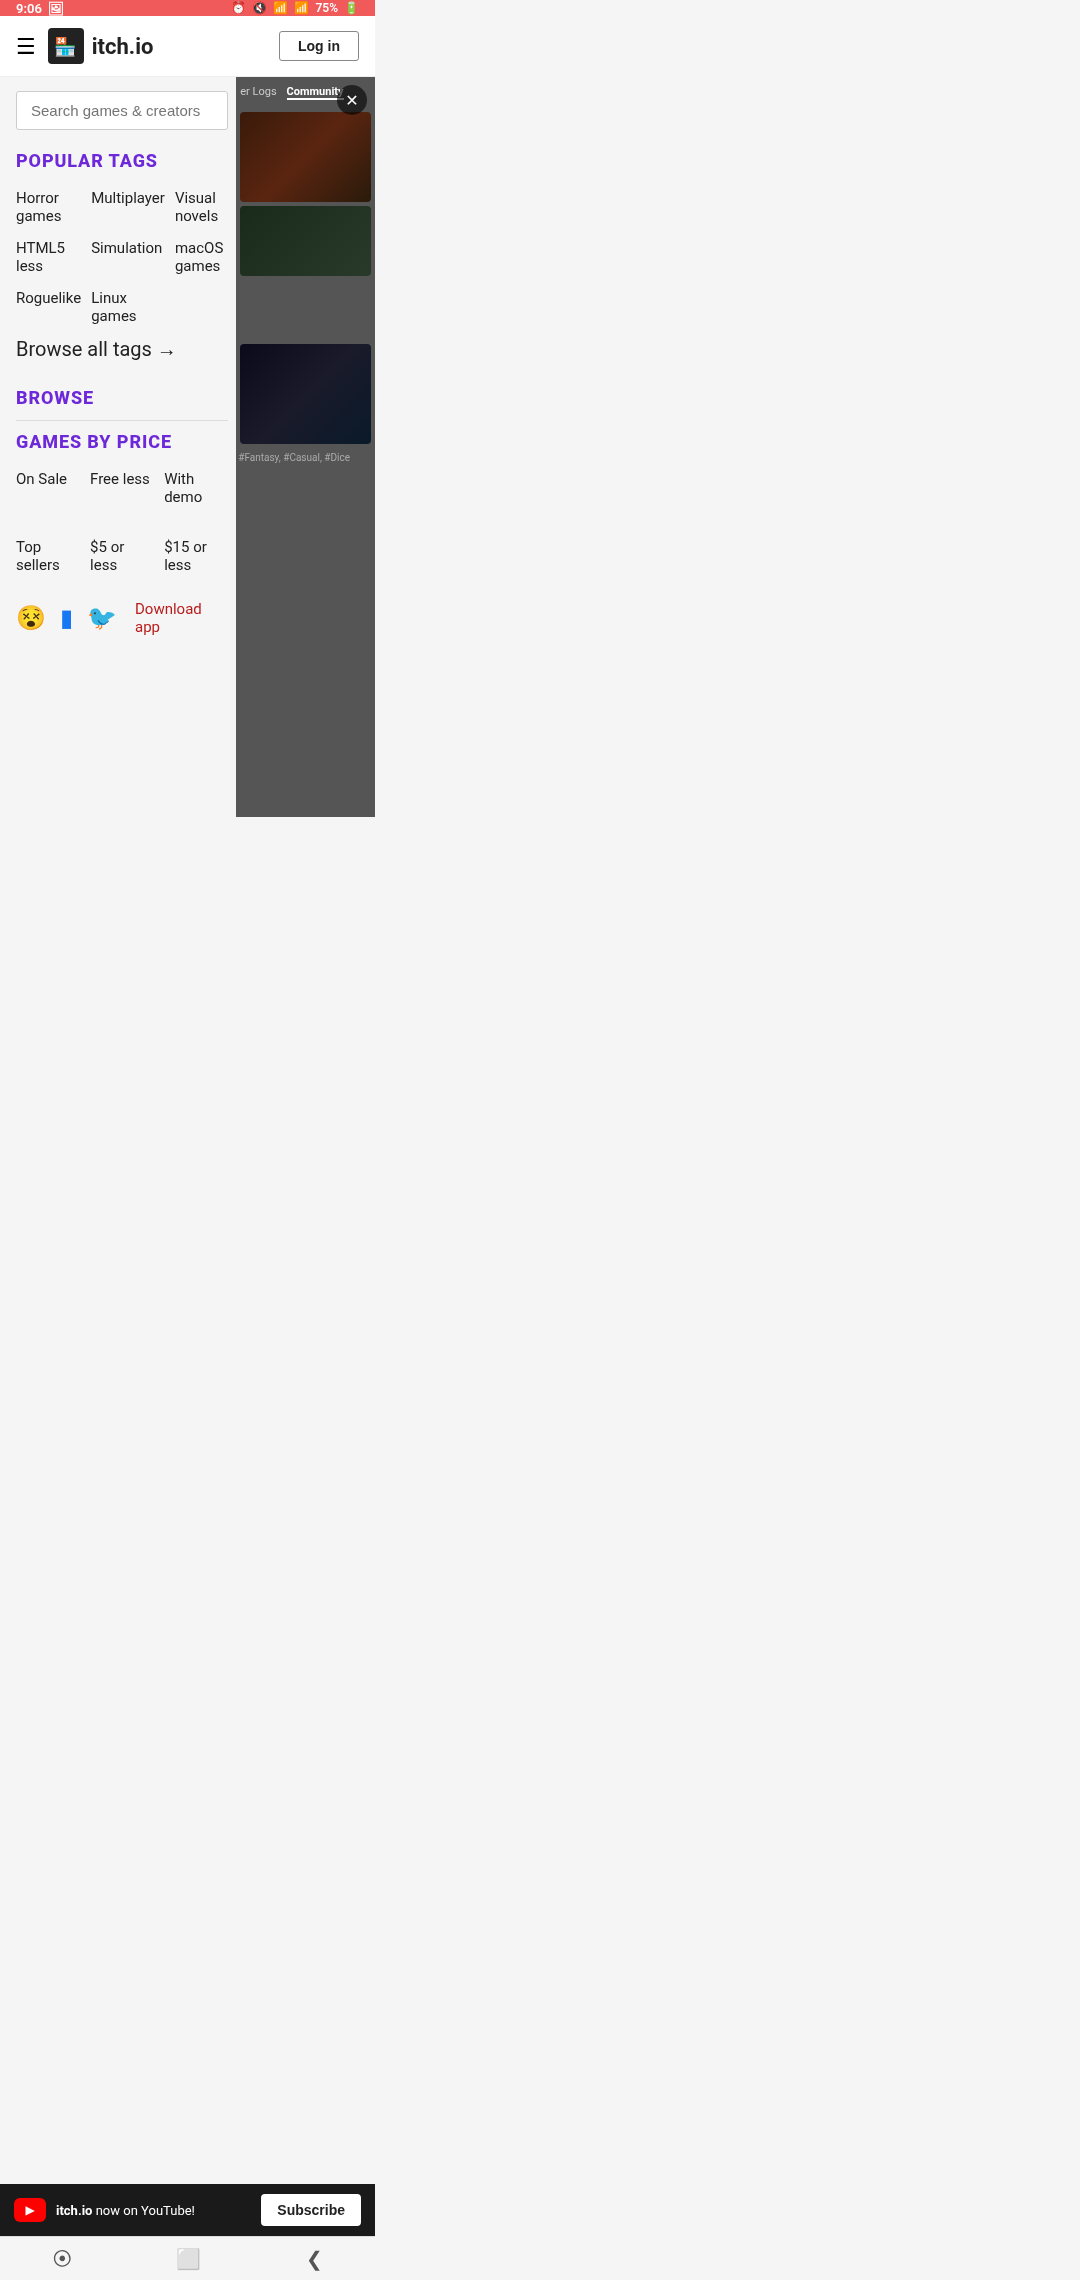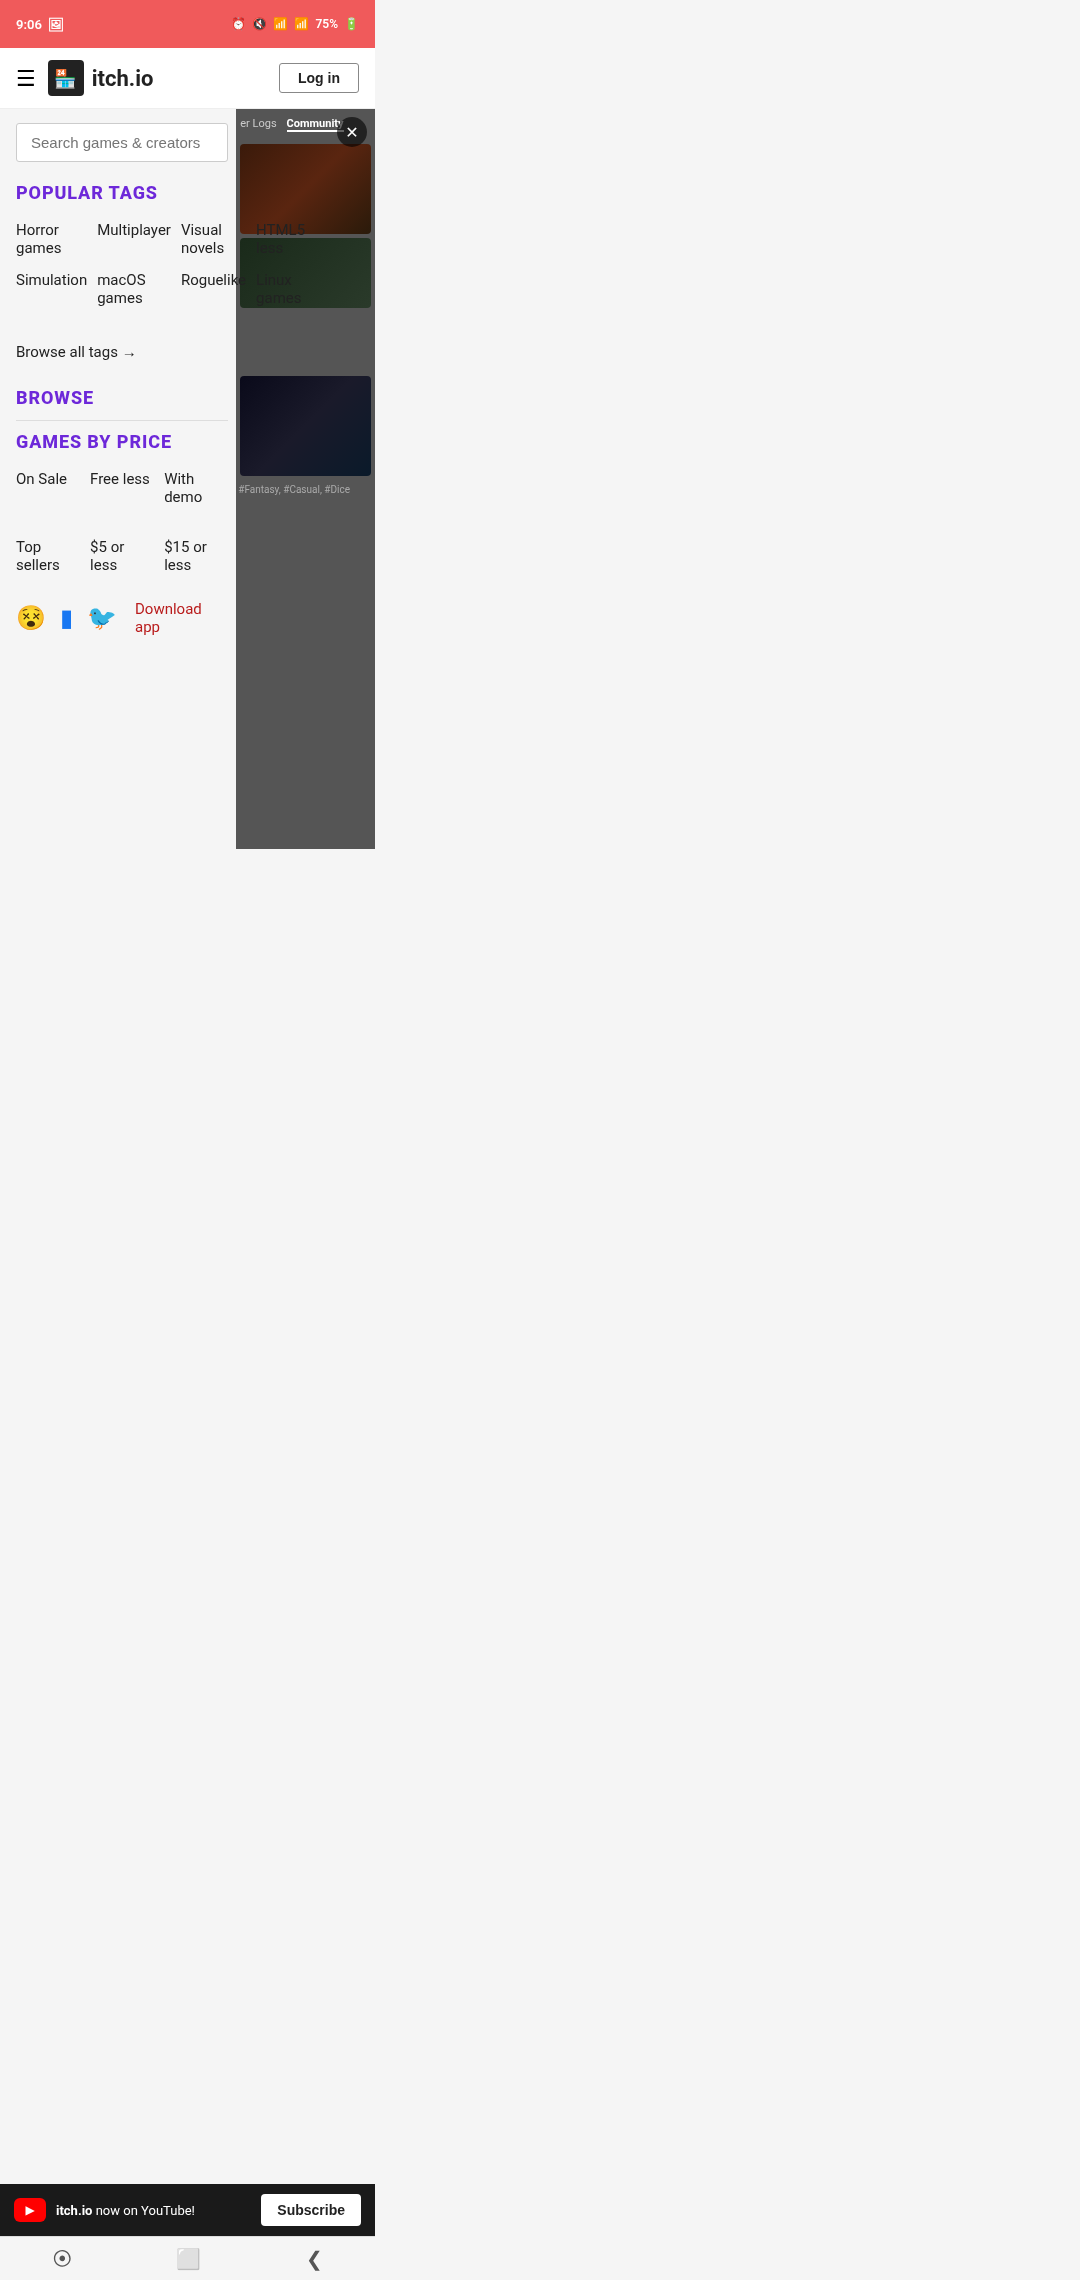--- a/index.html
+++ b/index.html
@@ -15,21 +15,21 @@
     }
 
     
     .status-bar {
       background: #f05a5b;
       color: white;
       display: flex;
       justify-content: space-between;
       align-items: center;
       padding: 8px 16px;
-      height: 48px;
+      height: 16px;
       font-size: 13px;
       font-weight: 600;
     }
     .status-left { display: flex; align-items: center; gap: 6px; }
     .status-right { display: flex; align-items: center; gap: 6px; font-size: 12px; }
 
     
     .header {
       background: white;
       display: flex;
@@ -94,36 +94,36 @@
     .section-title {
       font-size: 18px;
       font-weight: 800;
       letter-spacing: 0.05em;
       color: #6d28d9;
       margin-bottom: 12px;
     }
 
     .tags-grid {
       display: grid;
-      grid-template-columns: 1fr 1fr 1fr 1fr;
+      grid-template-columns: 1fr 1fr 1fr;
       gap: 2px 10px;
-      margin-bottom: 24px;
+      margin-bottom: 0;
     }
 
     .tag-link {
       font-size: 15px;
       color: #222;
       text-decoration: none;
       padding: 6px 0;
       cursor: pointer;
       display: block;
     }
 
     .browse-all {
-      font-size: 15px;
+      font-size: 20px;
       color: #222;
       padding: 6px 0;
       cursor: pointer;
       margin-bottom: 20px;
     }
 
     .browse-grid {
       display: grid;
       grid-template-columns: 1fr 1fr;
       gap: 2px 10px;

